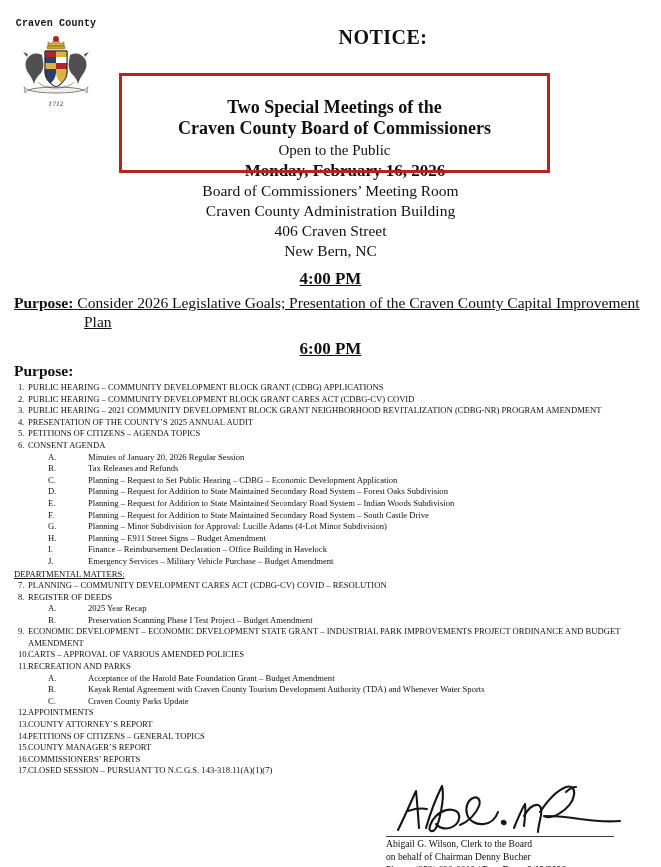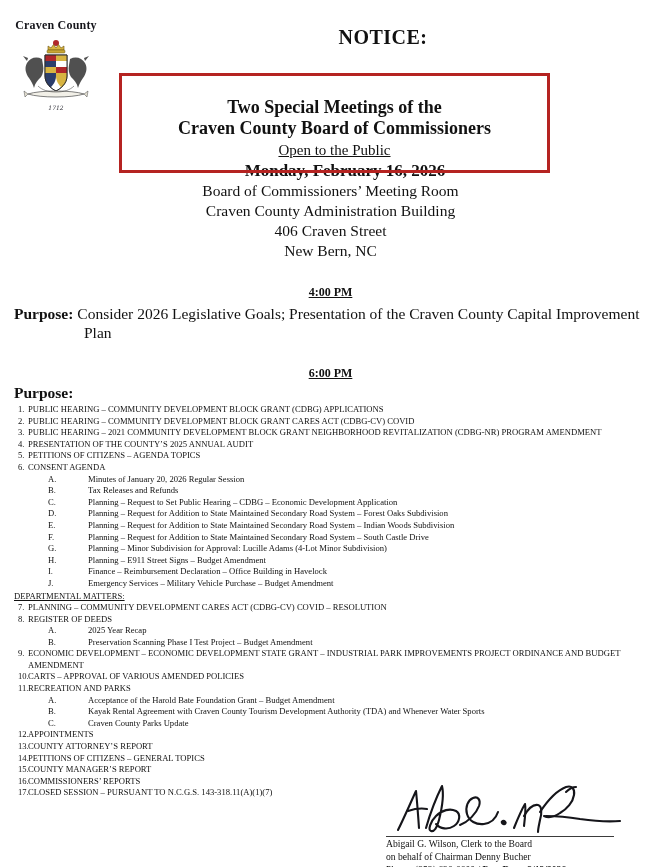--- a/index.html
+++ b/index.html
@@ -22,23 +22,23 @@
     height: 152px;
   }
   .seal {
     position: absolute;
     left: 14px;
     top: 18px;
     width: 84px;
     text-align: center;
   }
   .seal-name {
-    font-family: Liberation Serif, serif;
-    font-weight: bold;
-    font-size: 12px;
+    font-family: Liberation Mono, monospace;
+    font-weight: bold;
+    font-size: 10px;
     letter-spacing: 0.2px;
     color: #15151b;
     margin-bottom: 1px;
   }
   .crest {
     width: 80px;
     height: 74px;
     margin: 0 auto;
     position: relative;
   }
@@ -74,21 +74,20 @@
   }
   .redbox-l1, .redbox-l2 {
     font-weight: bold;
     font-size: 18px;
     line-height: 21px;
   }
   .redbox-l3 {
     font-size: 15px;
     line-height: 20px;
     margin-top: 1px;
-    text-decoration: underline;
   }
 
   
   .meeting-info {
     text-align: center;
     margin-top: 8px;
   }
   .meeting-date {
     font-weight: bold;
     font-size: 17px;
@@ -97,31 +96,32 @@
   }
   .meeting-line {
     font-size: 15.5px;
     line-height: 20px;
   }
 
   
   .time-heading {
     text-align: center;
     font-weight: bold;
-    font-size: 12px;
-    margin-top: 24px;
+    font-size: 17px;
+    margin-top: 8px;
   }
   .time-heading span { text-decoration: underline; }
 
   .purpose-para {
     font-size: 15.5px;
     line-height: 19px;
     margin: 4px 0 3px 14px;
     padding-left: 70px;
     text-indent: -70px;
+    text-decoration: underline;
   }
   .purpose-para b { font-weight: bold; }
 
   .purpose-label {
     font-weight: bold;
     font-size: 15.5px;
     margin: 3px 0 0 14px;
   }
   .row {
     position: relative;

